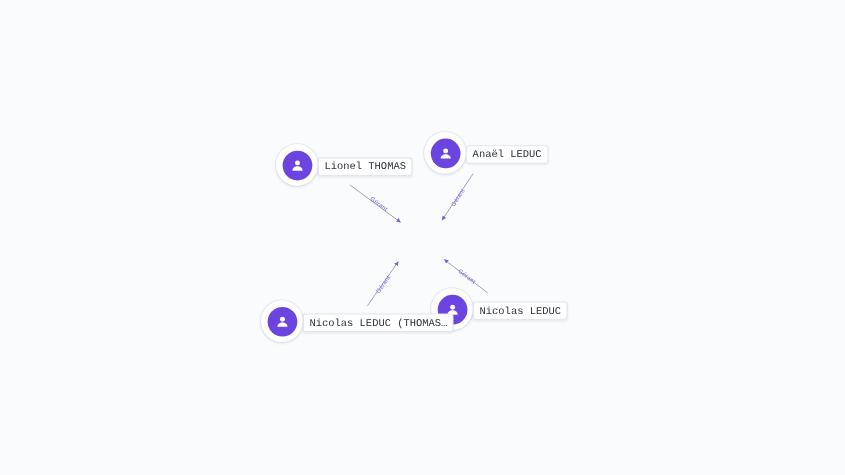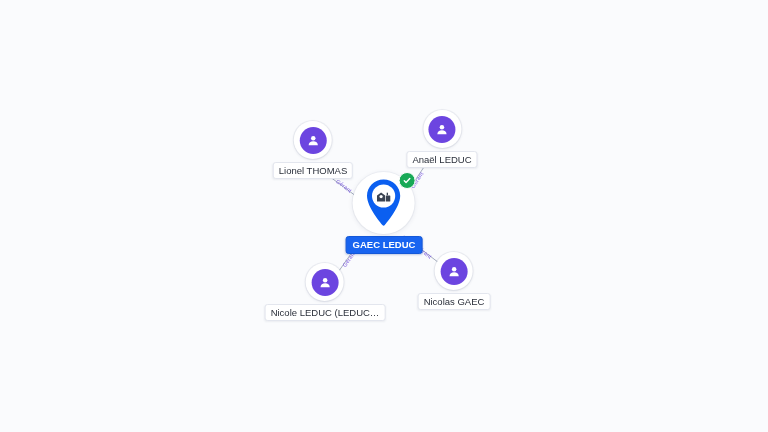--- a/index.html
+++ b/index.html
@@ -23,22 +23,23 @@
     top: 0;
     width: 768px;
     height: 432px;
   }
 
   
   .node {
     position: absolute;
     transform: translate(-50%, -50%);
     display: flex;
-    flex-direction: column;
-    align-items: center;
+    flex-direction: row;
+    align-items: center;
+    font-family: Liberation Mono, monospace;
   }
   .person-node .avatar {
     width: 38px;
     height: 38px;
     border-radius: 50%;
     background: #ffffff;
     box-shadow: 0 0 0 1px rgba(120,130,160,0.10), 0 1px 3px rgba(40,50,90,0.12);
     display: flex;
     align-items: center;
     justify-content: center;
@@ -183,51 +184,29 @@
 
   <div class="node person-node" id="node-nicolas-leduc" style="left: 454px; top: 281px;">
     <div class="avatar">
       <div class="avatar-inner">
         <svg width="15" height="15" viewBox="0 0 24 24" aria-hidden="true">
           <circle cx="12" cy="8.4" r="3.6" fill="#ffffff"></circle>
           <path d="M4.6 19.4c0-4.1 3.3-6.4 7.4-6.4s7.4 2.3 7.4 6.4z" fill="#ffffff"></path>
         </svg>
       </div>
     </div>
-    <div class="node-label">Nicolas GAEC</div>
+    <div class="node-label">Nicolas LEDUC</div>
   </div>
 
   <div class="node person-node" id="node-nicole-leduc-thomas" style="left: 325px; top: 292px;">
     <div class="avatar">
       <div class="avatar-inner">
         <svg width="15" height="15" viewBox="0 0 24 24" aria-hidden="true">
           <circle cx="12" cy="8.4" r="3.6" fill="#ffffff"></circle>
           <path d="M4.6 19.4c0-4.1 3.3-6.4 7.4-6.4s7.4 2.3 7.4 6.4z" fill="#ffffff"></path>
         </svg>
       </div>
     </div>
-    <div class="node-label">Nicole LEDUC (LEDUC…</div>
-  </div>
-
-  <div id="company-node" style="left: 384px; top: 213px;">
-    <div class="pin-wrap">
-      <div class="pin">
-        <svg width="42" height="50" viewBox="0 0 42 50" aria-hidden="true">
-          <path d="M21 1.5c-9.2 0-16.6 7.3-16.6 16.3 0 11.4 13.9 27.5 15.4 29.2a1.6 1.6 0 0 0 2.4 0c1.5-1.7 15.4-17.8 15.4-29.2C37.6 8.8 30.2 1.5 21 1.5z" fill="#0b5ff0"></path>
-          <circle cx="21" cy="18" r="11.6" fill="#ffffff"></circle>
-          <g fill="#3a4352">
-            <path d="M14.4 23.6v-6.1l4.1-3.1 4.1 3.1v6.1z"></path>
-            <rect x="23.3" y="17.6" width="4.4" height="6" rx="0.5"></rect>
-            <rect x="24.1" y="14.7" width="1.3" height="2.6"></rect>
-          </g>
-          <circle cx="18.5" cy="18.6" r="1.6" fill="#ffffff"></circle>
-        </svg>
-      </div>
-      <div class="verified-badge">
-        <svg width="9" height="9" viewBox="0 0 12 12" aria-hidden="true">
-          <path d="M2.3 6.2l2.3 2.4 5-5.2" stroke="#ffffff" stroke-width="1.9" fill="none" stroke-linecap="round" stroke-linejoin="round"></path>
-        </svg>
-      </div>
-    </div>
-    <div class="company-label">GAEC LEDUC</div>
-  </div>
+    <div class="node-label">Nicolas LEDUC (THOMAS…</div>
+  </div>
+
 
 </div>
 
 </body></html>

